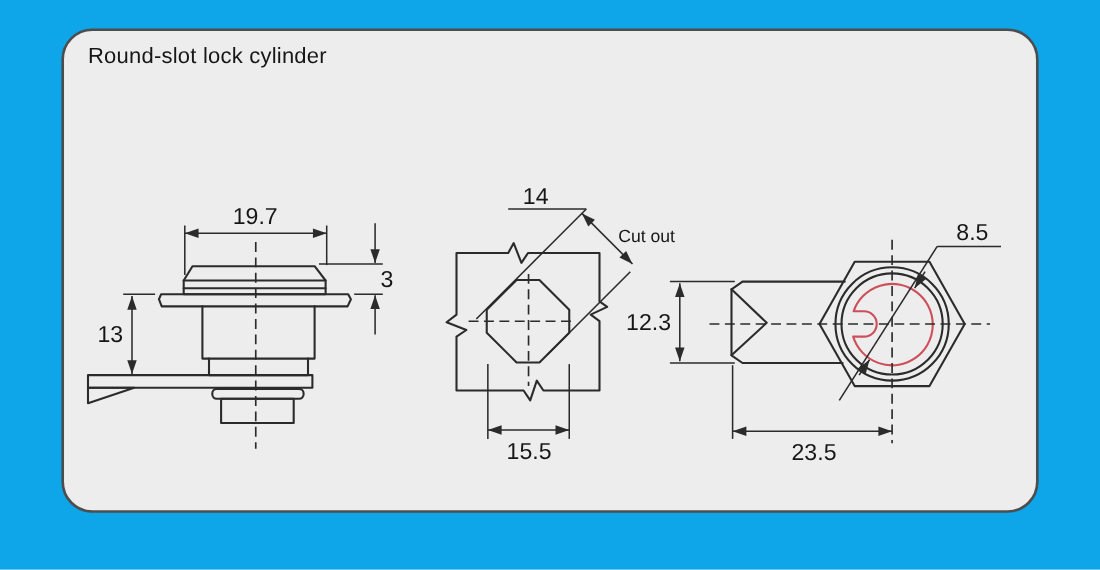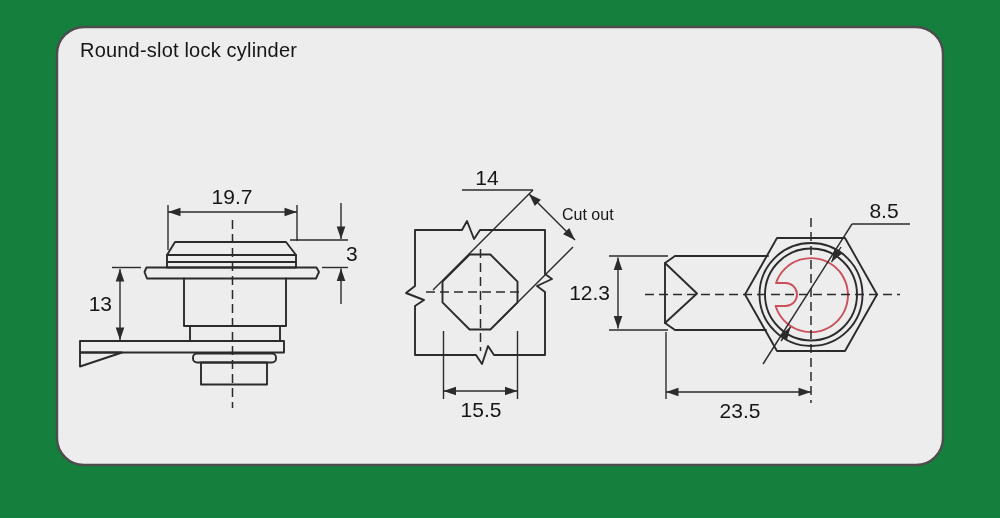--- a/index.html
+++ b/index.html
@@ -1,20 +1,20 @@
 <!DOCTYPE html>
 <html style="--line: #2b2b2b; --highlight: #cc4f5a; --panel-bg: #ededed; --panel-border: #4d4d4d; --text: #161616;"><head>
 <meta charset="utf-8">
 <style>
   :root{
     --line:#2b2b2b; --highlight:#cc4f5a; --panel-bg:#ededed;
     --panel-border:#4d4d4d; --text:#161616;
   }
   html,body{margin:0;padding:0;background:#ffffff;}
-  .stage{position:relative;width:1000px;height:518px;background:#15803d;overflow:hidden;}
+  .stage{position:relative;width:1000px;height:518px;background:#0ea5e9;overflow:hidden;}
   svg{display:block;}
   .ln{fill:none;stroke:var(--line);stroke-width:1.9;stroke-linejoin:round;stroke-linecap:round;}
   .thin{fill:none;stroke:var(--line);stroke-width:1.4;stroke-linejoin:miter;stroke-linecap:butt;}
   .dash{fill:none;stroke:var(--line);stroke-width:1.5;stroke-dasharray:9 5;stroke-linecap:butt;}
   .red{fill:none;stroke:var(--highlight);stroke-width:1.9;stroke-linejoin:round;}
   .panel{fill:var(--panel-bg);stroke:var(--panel-border);stroke-width:2.4;}
   text{font-family:"Liberation Sans","DejaVu Sans",sans-serif;fill:var(--text);}
   .num{font-size:21px;}
   .small{font-size:16px;}
   .title{font-size:20px;font-weight:500;letter-spacing:.2px;}

